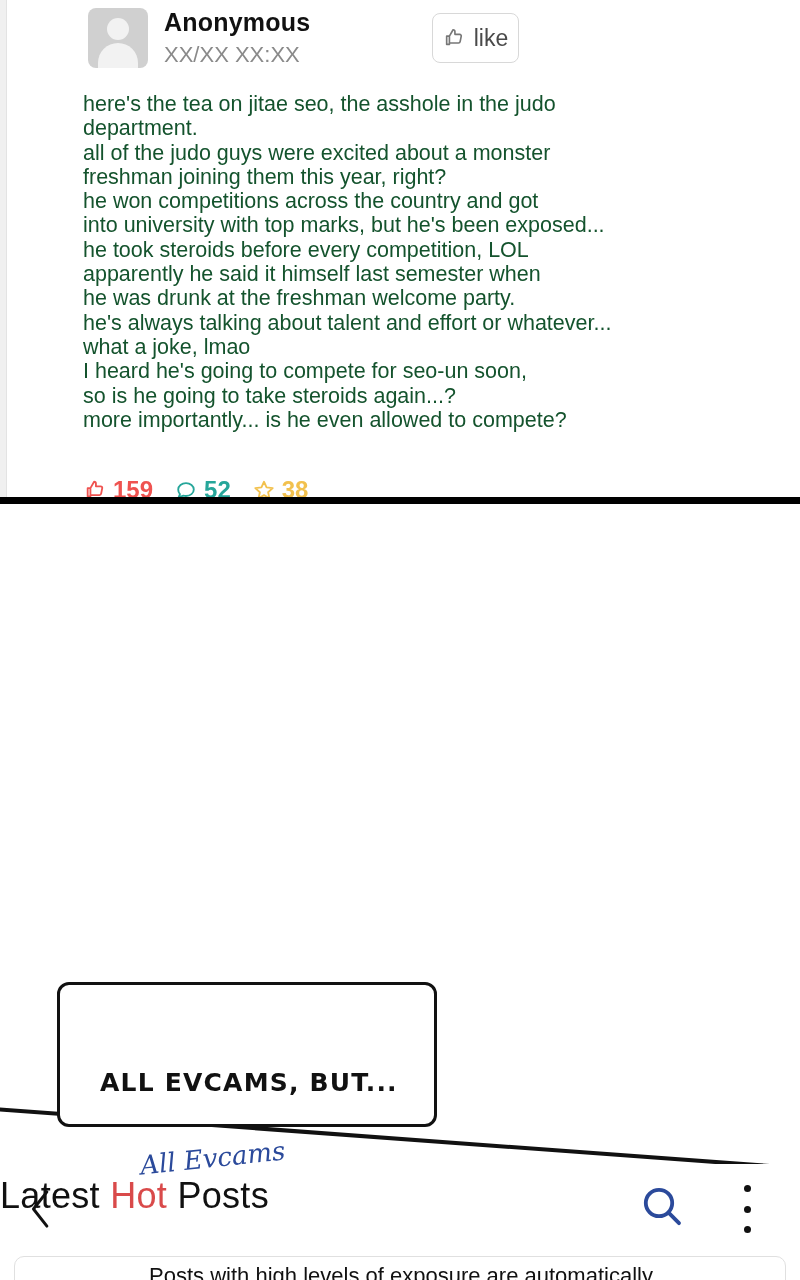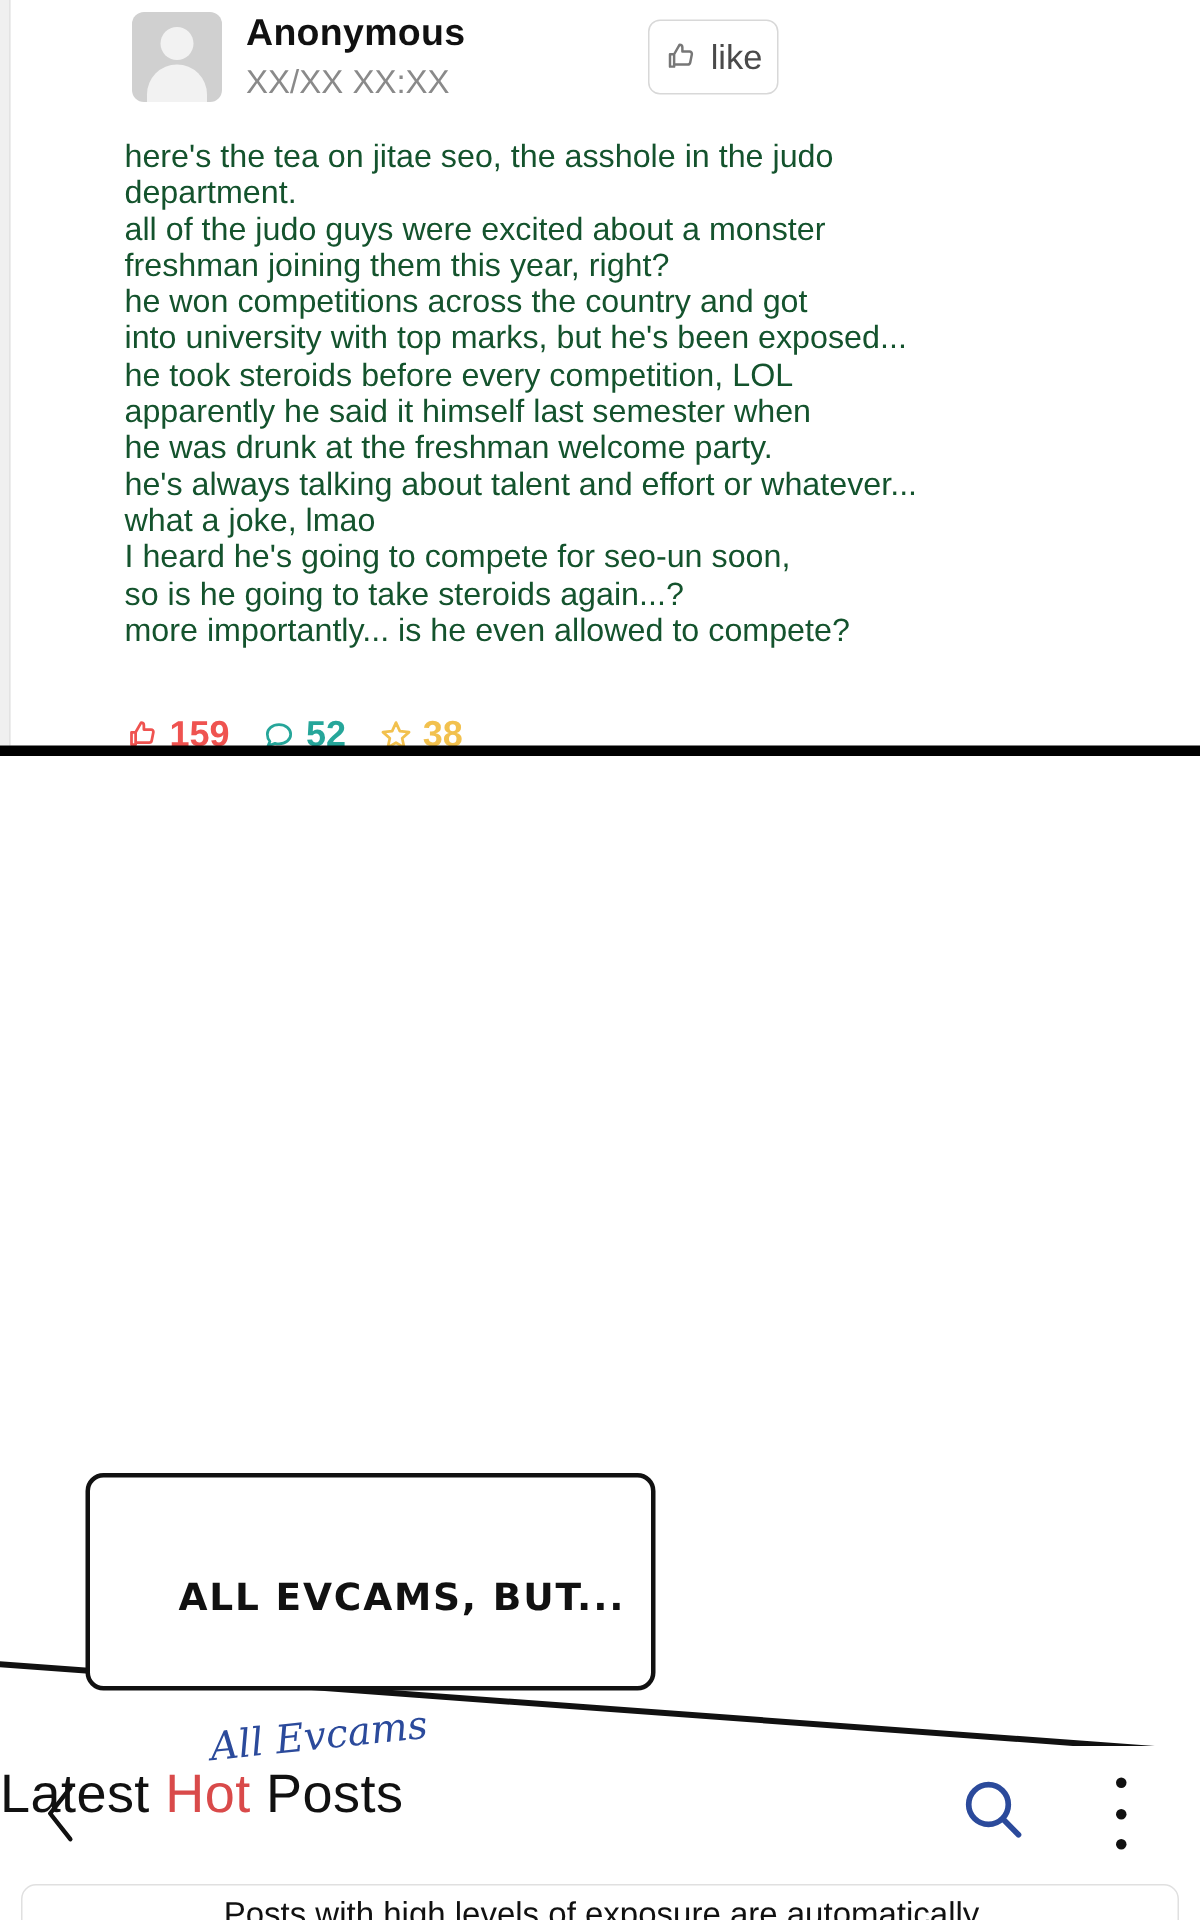--- a/index.html
+++ b/index.html
@@ -187,21 +187,21 @@
   .speech-line {
     position: absolute;
     left: 40px;
     font-family: "DejaVu Sans", sans-serif;
     font-size: 25px;
     font-weight: bold;
     letter-spacing: 1.2px;
     color: #111;
   }
   .speech-line-1 { top: 37px; }
-  .speech-line-2 { top: 65px; margin-left: 19px; }
+  .speech-line-2 { top: 83px; }
 
   .handwrite {
     position: absolute;
     left: 140px;
     top: 1143px;
     font-family: "DejaVu Serif", serif;
     font-style: italic;
     font-size: 26px;
     color: #2b4a9b;
     transform: rotate(-6deg);

